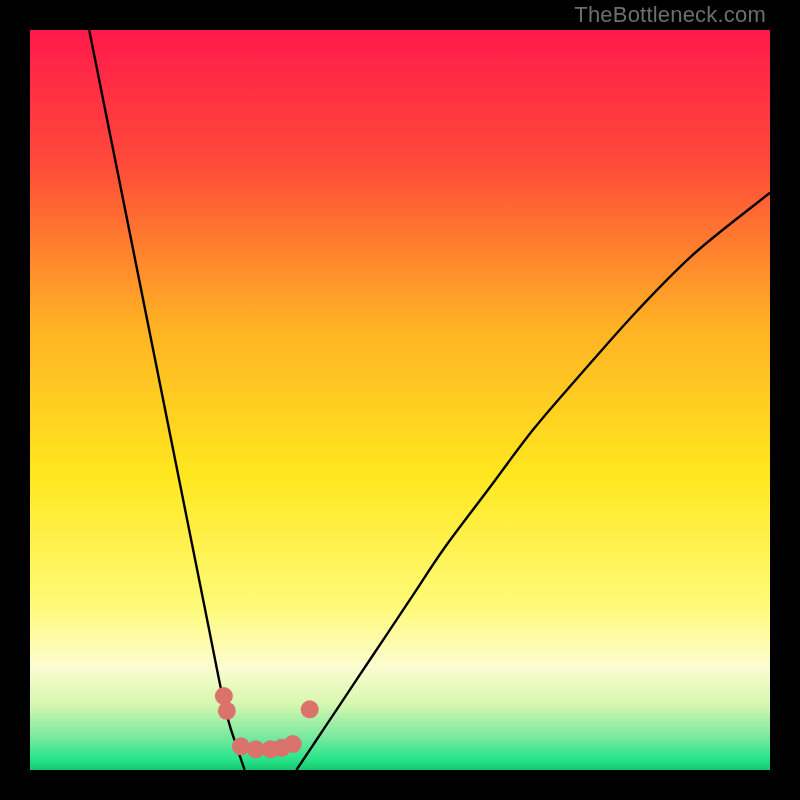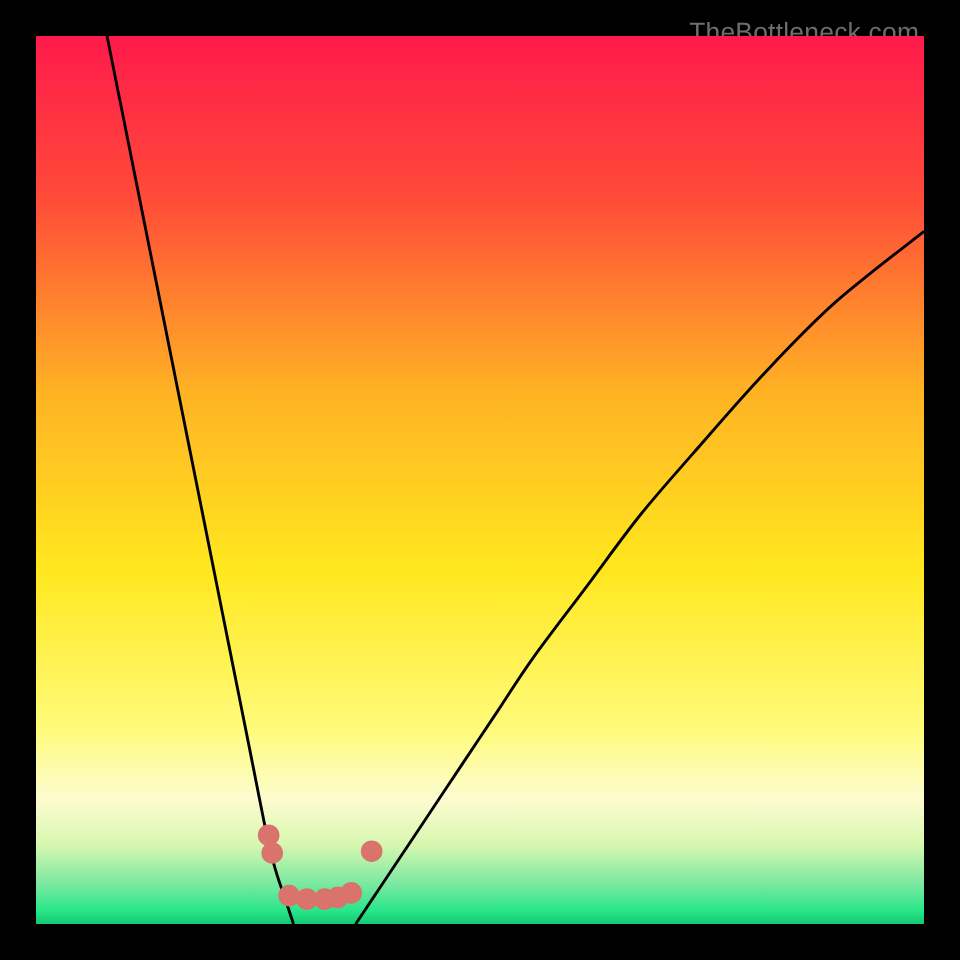--- a/index.html
+++ b/index.html
@@ -23,21 +23,21 @@
     width: 740px;
     height: 740px;
     overflow: hidden;
   }
   .gradient-bg {
     position: absolute;
     inset: 0;
   }
   .watermark {
     position: absolute;
-    top: 14px;
+    top: 2px;
     right: 34px;
     color: #6e6e6e;
     font-size: 22px;
     letter-spacing: 0.2px;
   }
   svg.curves {
     position: absolute;
     inset: 0;
     width: 100%;
     height: 100%;

